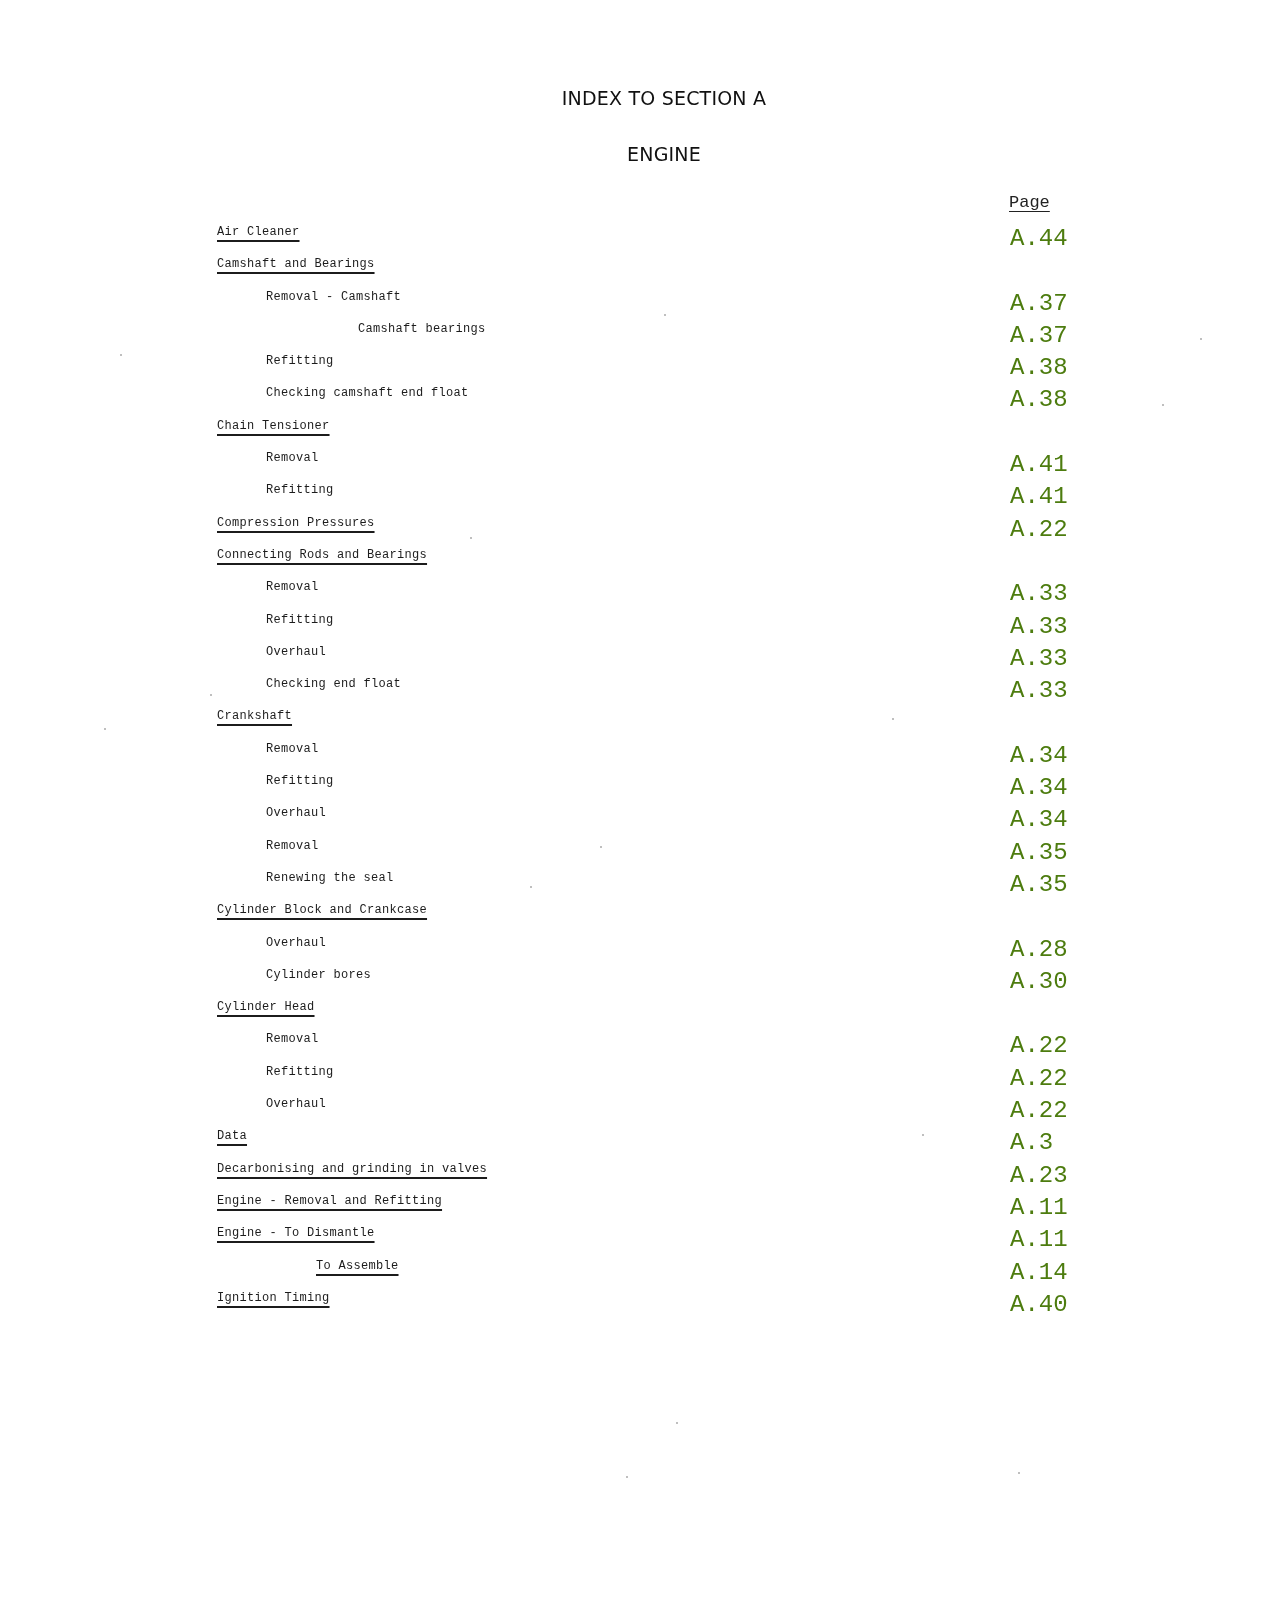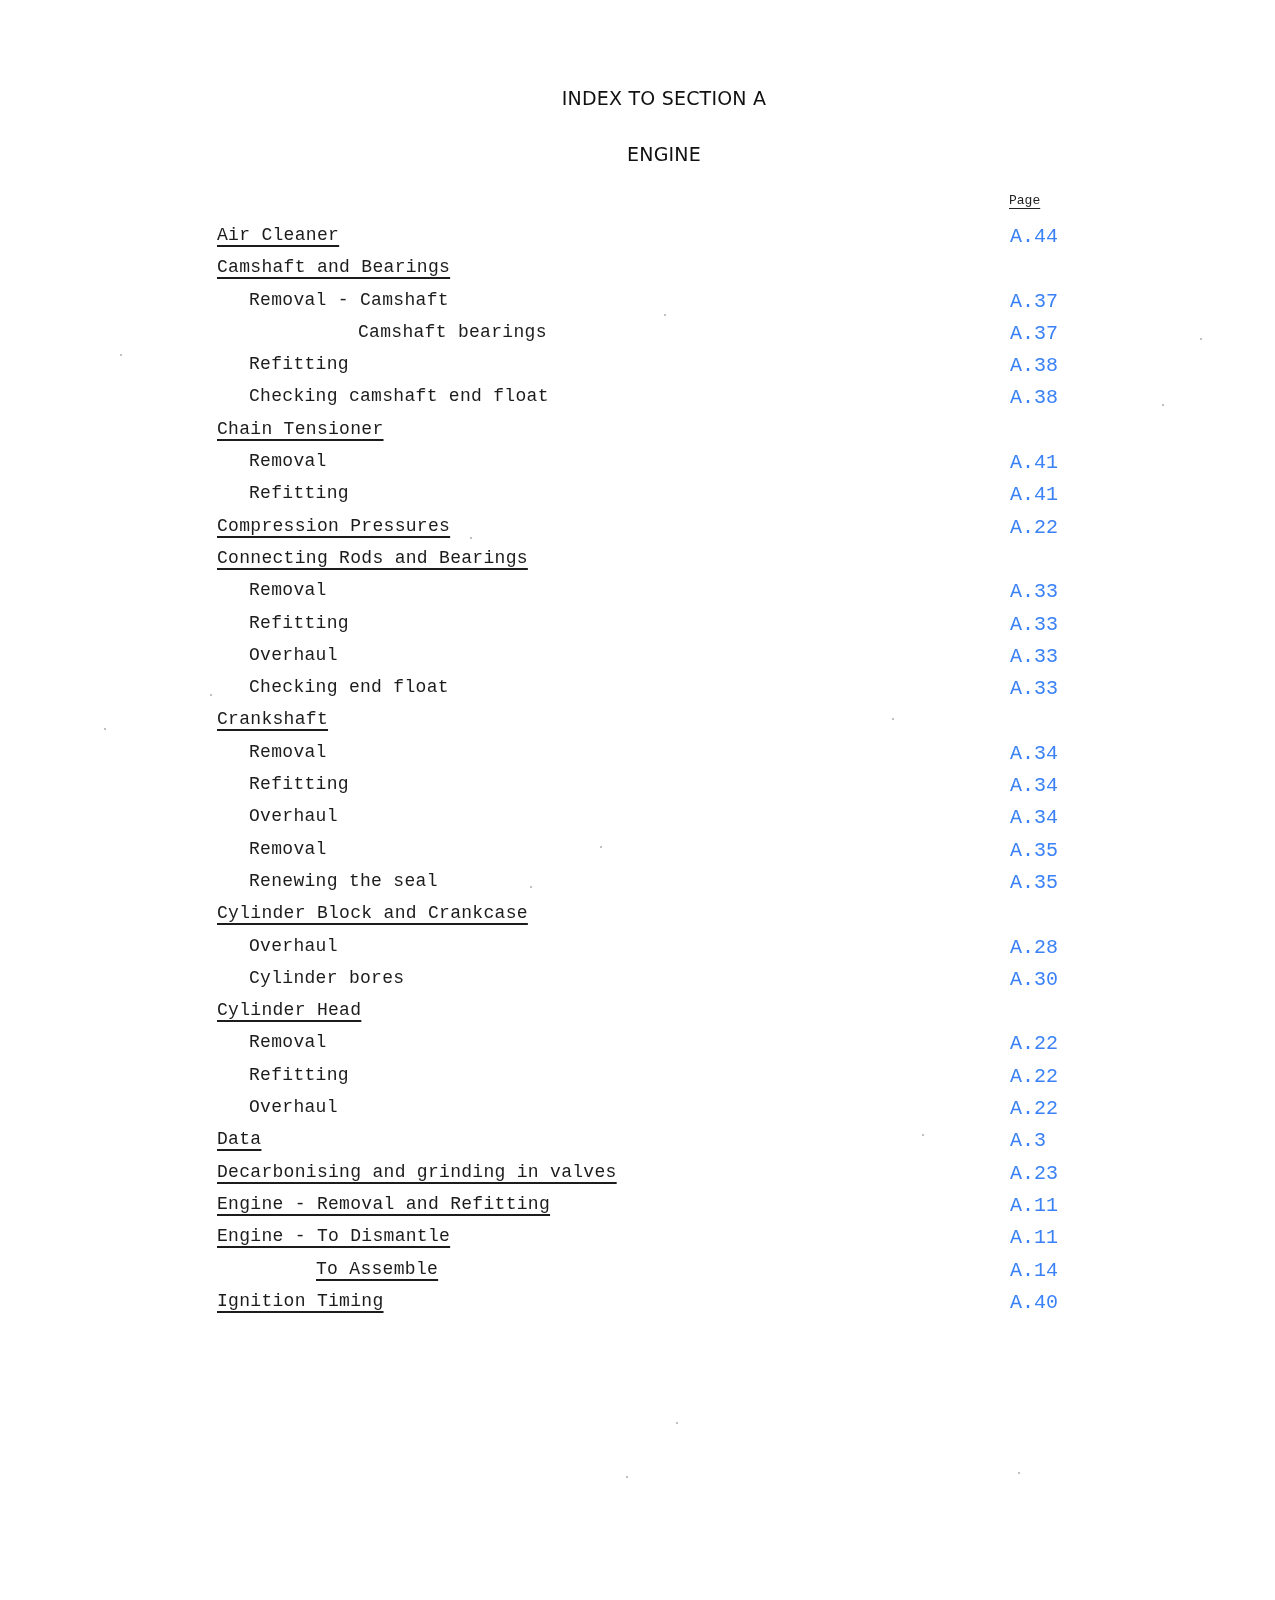--- a/index.html
+++ b/index.html
@@ -24,60 +24,60 @@
       letter-spacing: 0.2px;
       color: #111;
     }
     #doc-title { top: 87px; }
     #doc-subtitle { top: 143px; }
     .page-header {
       position: absolute;
       left: 1009px;
       top: 193px;
       font-family: "Liberation Mono", monospace;
-      font-size: 13px;
+      font-size: 17px;
       text-decoration: underline;
       text-underline-offset: 4px;
       color: #222;
     }
     .entries {
       position: absolute;
       left: 0;
       top: 225px;
       width: 1275px;
     }
     .entry {
       position: relative;
       height: 32.3px;
     }
     .entry .label {
       position: absolute;
       top: 0;
       font-family: "Liberation Mono", monospace;
-      font-size: 18px;
+      font-size: 12px;
       letter-spacing: 0.3px;
       color: #1c1c1c;
       white-space: pre;
     }
     .entry.level-0 .label { left: 217px; }
-    .entry.level-1 .label { left: 249px; }
+    .entry.level-1 .label { left: 266px; }
     .entry.level-2 .label { left: 358px; text-align: right; }
     .entry.level-3 .label { left: 316px; }
     .entry.underlined .label {
       text-decoration: underline;
       text-decoration-thickness: 2px;
       text-underline-offset: 5px;
     }
     .entry .page {
       position: absolute;
       left: 1010px;
       top: 0;
       font-family: "Liberation Mono", monospace;
-      font-size: 20px;
-      color: #3b82f6;
+      font-size: 24px;
+      color: #4d7c0f;
     }
     .speck {
       position: absolute;
       width: 2px;
       height: 2px;
       background: #aaa;
       border-radius: 1px;
     }
   </style>
 </head>

